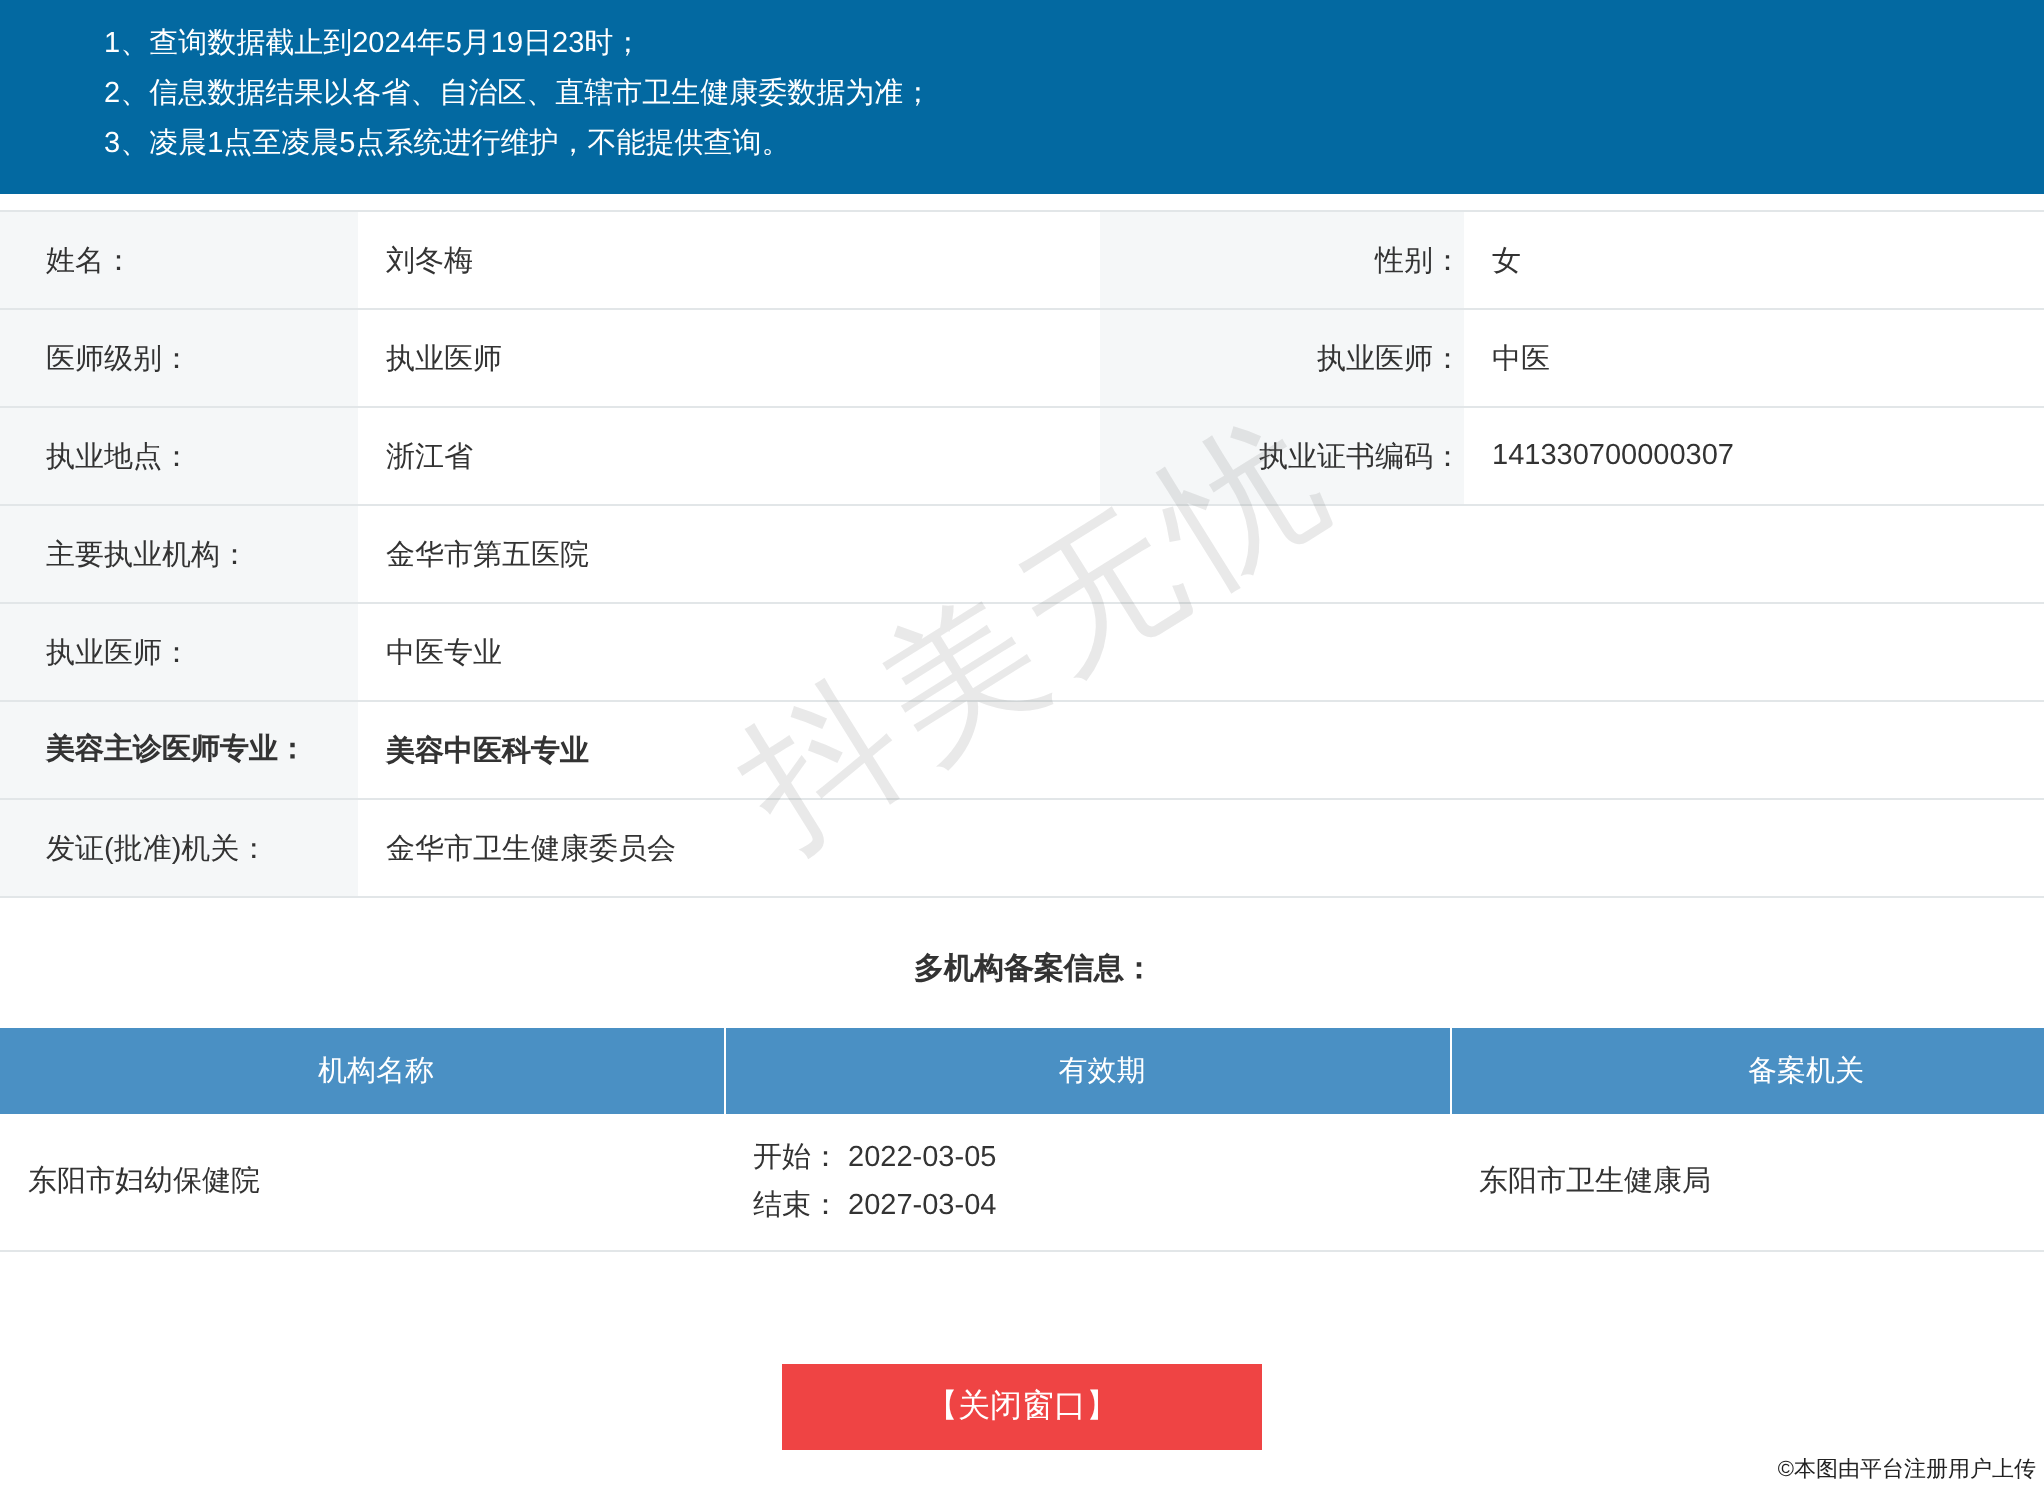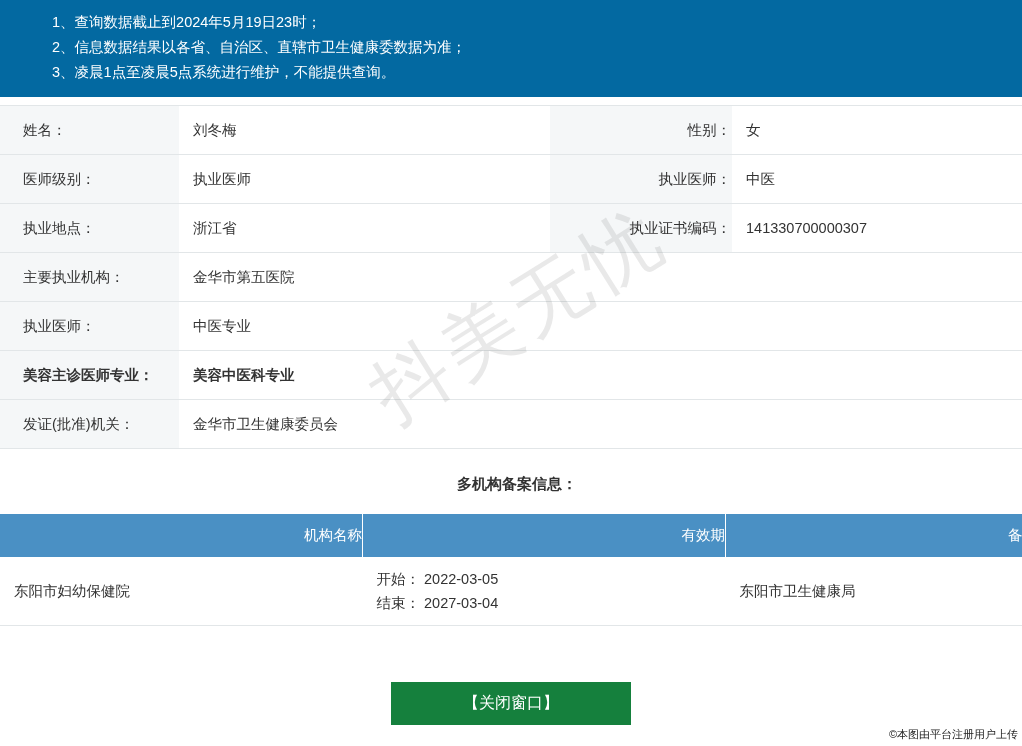--- a/index.html
+++ b/index.html
@@ -74,21 +74,21 @@
   .filing-table {
     width: 1022px;
     border-collapse: collapse;
     table-layout: fixed;
   }
   .filing-table th {
     background: #4a90c4;
     color: #ffffff;
     font-weight: normal;
     font-size: 14.5px;
-    text-align: right;
+    text-align: center;
     padding: 12px 0 12px 14px;
     border-right: 1px solid #ffffff;
   }
   .filing-table th:last-child { border-right: none; }
   .filing-table td {
     font-size: 14.5px;
     color: #333;
     padding: 10px 0 10px 14px;
     border-bottom: 1px solid #e2e6e8;
     vertical-align: middle;
@@ -100,21 +100,21 @@
   .date-line span.dlabel { display: inline-block; }
 
   
   .btn-wrap {
     text-align: center;
     margin-top: 56px;
   }
   .close-btn {
     display: inline-block;
     width: 240px;
-    background: #15803d;
+    background: #ef4444;
     color: #ffffff;
     font-size: 16px;
     text-align: center;
     padding: 11px 0;
     border: none;
     cursor: pointer;
     font-family: "Liberation Sans", sans-serif;
   }
 
   

